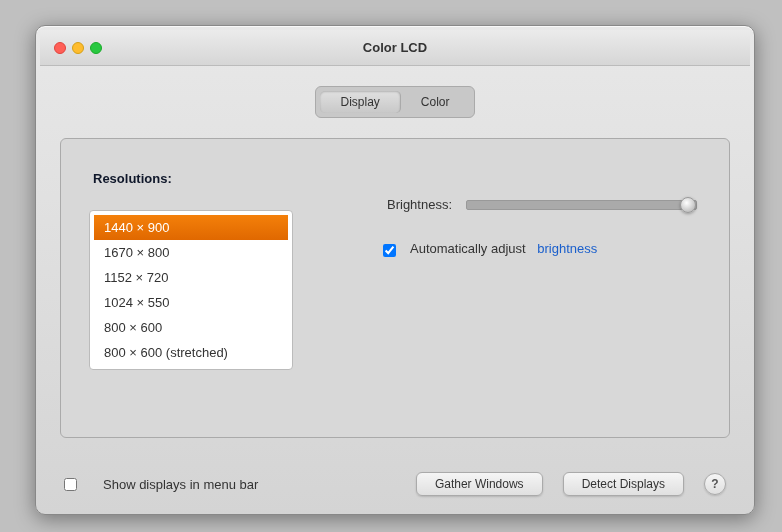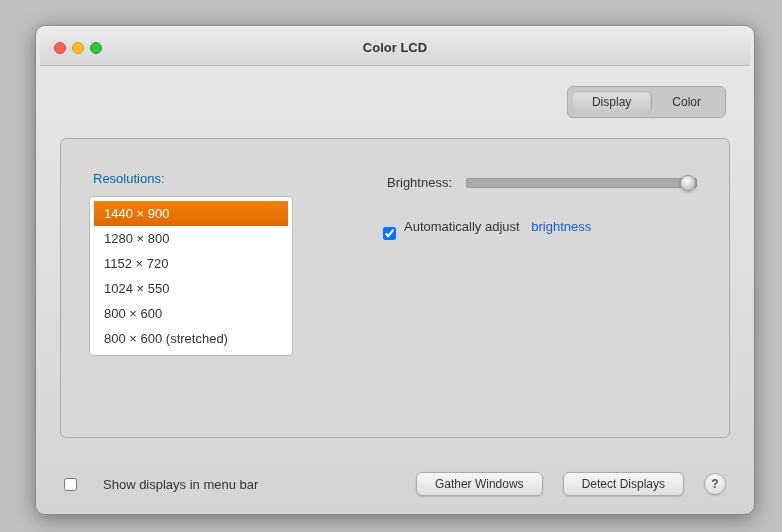--- a/index.html
+++ b/index.html
@@ -56,21 +56,21 @@
     .tl-close { background: #ff5f57; border: 1px solid #e0443e; }
     .tl-minimize { background: #febc2e; border: 1px solid #d4a017; }
     .tl-maximize { background: #28c840; border: 1px solid #1aab29; }
 
     .window-content {
       padding: 16px 20px 16px 20px;
     }
 
     .tab-bar {
       display: flex;
-      justify-content: flex-end;
+      justify-content: center;
       margin-bottom: 16px;
     }
 
     .tab-group {
       display: flex;
       border: 1px solid #aaa;
       border-radius: 6px;
       overflow: hidden;
       background: #c8c8c8;
     }
@@ -105,23 +105,23 @@
       display: flex;
       gap: 30px;
     }
 
     .left-panel {
       flex: 0 0 260px;
     }
 
     .resolutions-label {
       font-size: 13px;
-      font-weight: 400;
-      color: #0369a1;
-      margin-bottom: 6px;
+      font-weight: 700;
+      color: #0f172a;
+      margin-bottom: 20px;
     }
 
     .resolutions-list {
       background: white;
       border: 1px solid #bbb;
       border-radius: 4px;
       overflow: hidden;
       width: 204px;
     }
 
@@ -133,20 +133,21 @@
     }
 
     .res-item.selected {
       background: linear-gradient(to bottom, #f4800a 0%, #e06800 100%);
       color: white;
     }
 
     .right-panel {
       flex: 1;
       padding-top: 4px;
+      margin-top: 22px;
     }
 
     .brightness-row {
       display: flex;
       align-items: center;
       gap: 10px;
       margin-bottom: 12px;
     }
 
     .brightness-label {
@@ -172,21 +173,22 @@
       width: 16px;
       height: 16px;
       background: radial-gradient(circle at 40% 35%, #fff 0%, #ccc 60%, #aaa 100%);
       border-radius: 50%;
       border: 1px solid #999;
       box-shadow: 0 1px 3px rgba(0,0,0,0.3);
     }
 
     .auto-brightness-row {
       display: flex;
-      align-items: flex-end;
+      align-items: center;
+      gap: 6px;
       padding-left: 4px;
     }
 
     .auto-brightness-row input[type="checkbox"] {
       margin-top: 2px;
       width: 13px;
       height: 13px;
     }
 
     .auto-brightness-text {
@@ -276,21 +278,21 @@
         <button class="tab-btn">Color</button>
       </div>
     </div>
 
     <div class="main-panel">
       <div class="panel-body">
         <div class="left-panel">
           <div class="resolutions-label">Resolutions:</div>
           <div class="resolutions-list">
             <div class="res-item selected">1440 × 900</div>
-            <div class="res-item">1280 × 800</div>
+            <div class="res-item">1670 × 800</div>
             <div class="res-item">1152 × 720</div>
             <div class="res-item">1024 × 550</div>
             <div class="res-item">800 × 600</div>
             <div class="res-item">800 × 600 (stretched)</div>
           </div>
         </div>
 
         <div class="right-panel">
           <div class="brightness-row">
             <span class="brightness-label">Brightness:</span>

